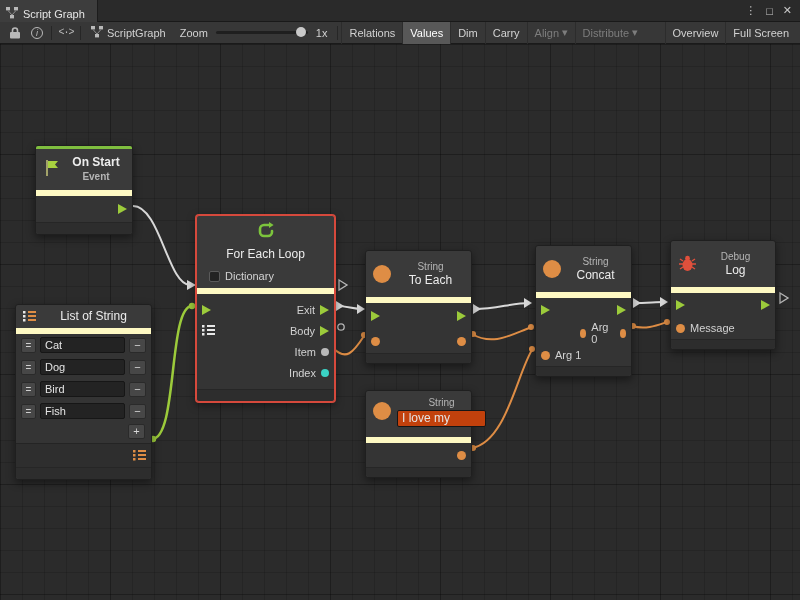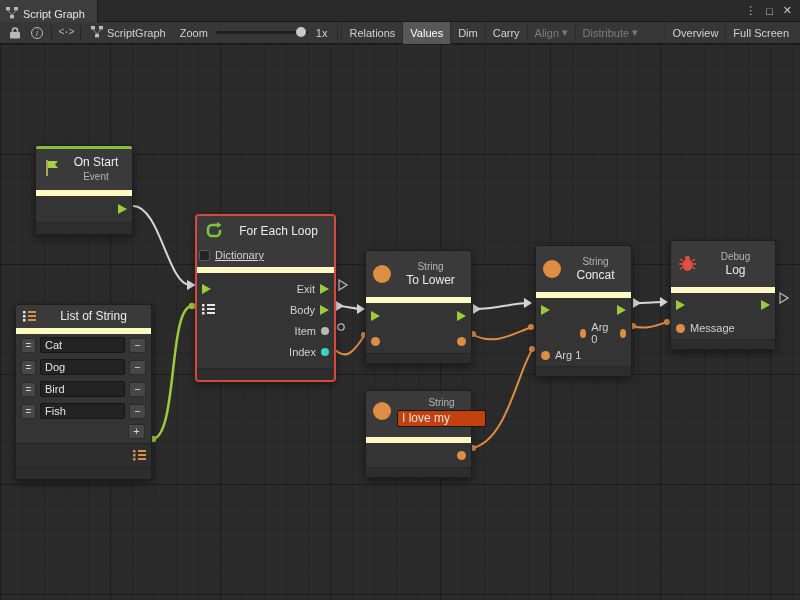--- a/index.html
+++ b/index.html
@@ -208,21 +208,21 @@
 
       <path d="M632,282 C646,286 658,281 667,278" fill="none" stroke="#de8d45" stroke-width="2"></path>
       <circle cx="633" cy="282" r="3" fill="#de8d45"></circle>
       <circle cx="667" cy="278" r="3" fill="#de8d45"></circle>
 
       <polygon points="339,236 347,241 339,246" fill="none" stroke="#b9b9b9" stroke-width="1.3"></polygon>
       <circle cx="341" cy="283" r="3.2" fill="none" stroke="#b9b9b9" stroke-width="1.3"></circle>
       <polygon points="780,249 788,254 780,259" fill="none" stroke="#b9b9b9" stroke-width="1.3"></polygon>
     </svg>
 
-    <div class="node" style="left:35px; top:101px; width:98px;">
+    <div class="node" style="left:35px; top:101px; width:98px;font-weight:bold;">
       <div class="accent"></div>
       <div class="hdr">
         <span>
           <svg width="18" height="18" viewBox="0 0 18 18">
               <rect x="3" y="1" width="2" height="16" fill="#a3a36a"></rect>
               <path d="M5 2h10l-3 3.5L15 9H5z" fill="#a8d23f"></path>
             </svg>
         </span>
         <span class="hdr-col">
           <span class="n-title">On Start</span><br>
@@ -294,30 +294,30 @@
                   <rect x="0" y="9" width="2.5" height="2.5"></rect>
                 </g>
               </svg>
           </span>
         </div>
       </div>
       <div class="n-footer"></div>
     </div>
 
     <div class="node selected" style="left:196px; top:171px; width:139px;">
-      <div class="hdr" style="padding:5px 7px 2px 7px;">
+      <div class="hdr" style="padding:5px 7px 2px 7px;flex-direction:column;">
         <span>
           <svg width="20" height="18" viewBox="0 0 20 18">
               <path d="M14 4H8a4 4 0 0 0-4 4v3a4 4 0 0 0 4 4h4a4 4 0 0 0 4-4v-1" fill="none" stroke="#7cc43c" stroke-width="2.6" stroke-linecap="round"></path>
               <path d="M13 1v6l4.6-3z" fill="#7cc43c"></path>
             </svg>
         </span>
         <span class="hdr-col"><span class="n-title">For Each Loop</span></span>
       </div>
-      <div class="prow" style="height:24px; padding-left:2px;text-decoration:underline;">
+      <div class="prow" style="height:24px; padding-left:12px;">
         <span class="checkbox"></span>
         <span class="plabel">Dictionary</span>
       </div>
       <div class="n-body" style="padding:5px 0 6px 0;">
         <div class="prow">
           <span class="arrow"></span>
           <span class="spacer"></span>
           <span class="plabel">Exit</span>
           <span class="arrow"></span>
         </div>
@@ -352,21 +352,21 @@
         </div>
       </div>
       <div class="n-footer"></div>
     </div>
 
     <div class="node" style="left:365px; top:206px; width:107px;">
       <div class="hdr" style="height:46px;">
         <span class="circle-icon"></span>
         <span class="hdr-col">
           <span class="n-sub">String</span><br>
-          <span class="n-title">To Lower</span>
+          <span class="n-title">To Each</span>
         </span>
       </div>
       <div class="n-body">
         <div class="prow" style="height:26px;">
           <span class="arrow"></span>
           <span class="spacer"></span>
           <span class="arrow"></span>
         </div>
         <div class="prow" style="height:24px;">
           <span class="dot orange"></span>

